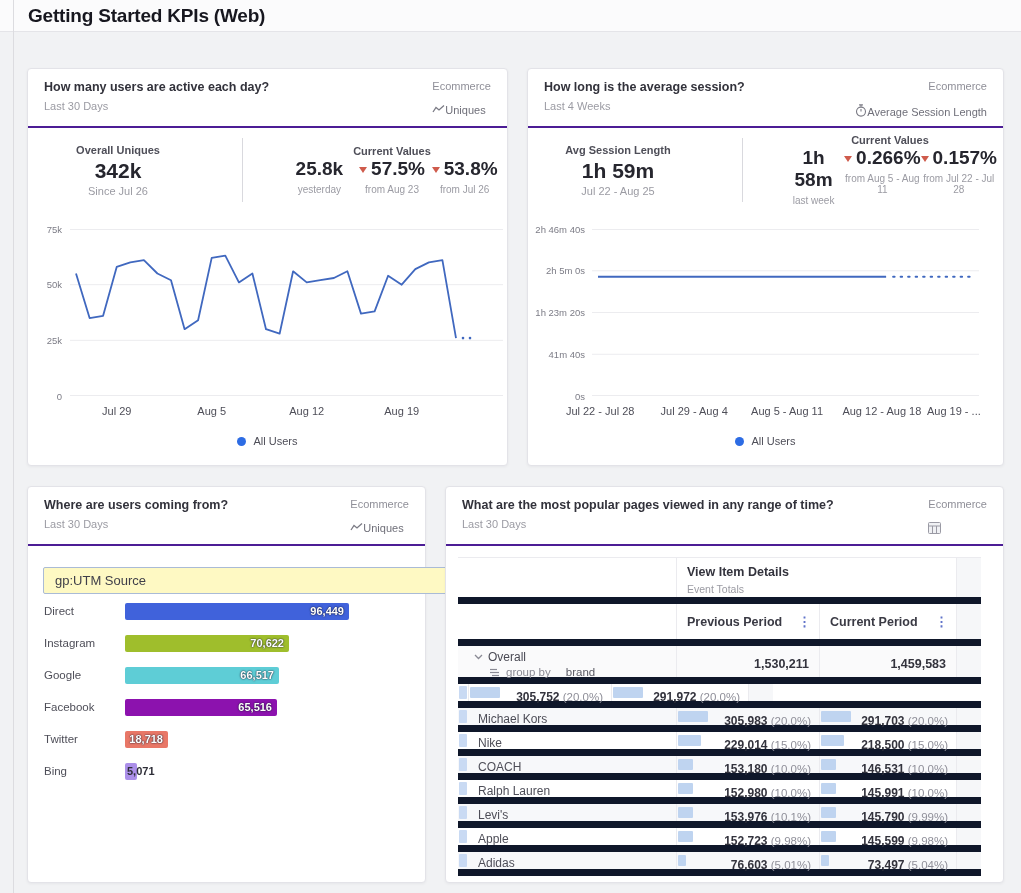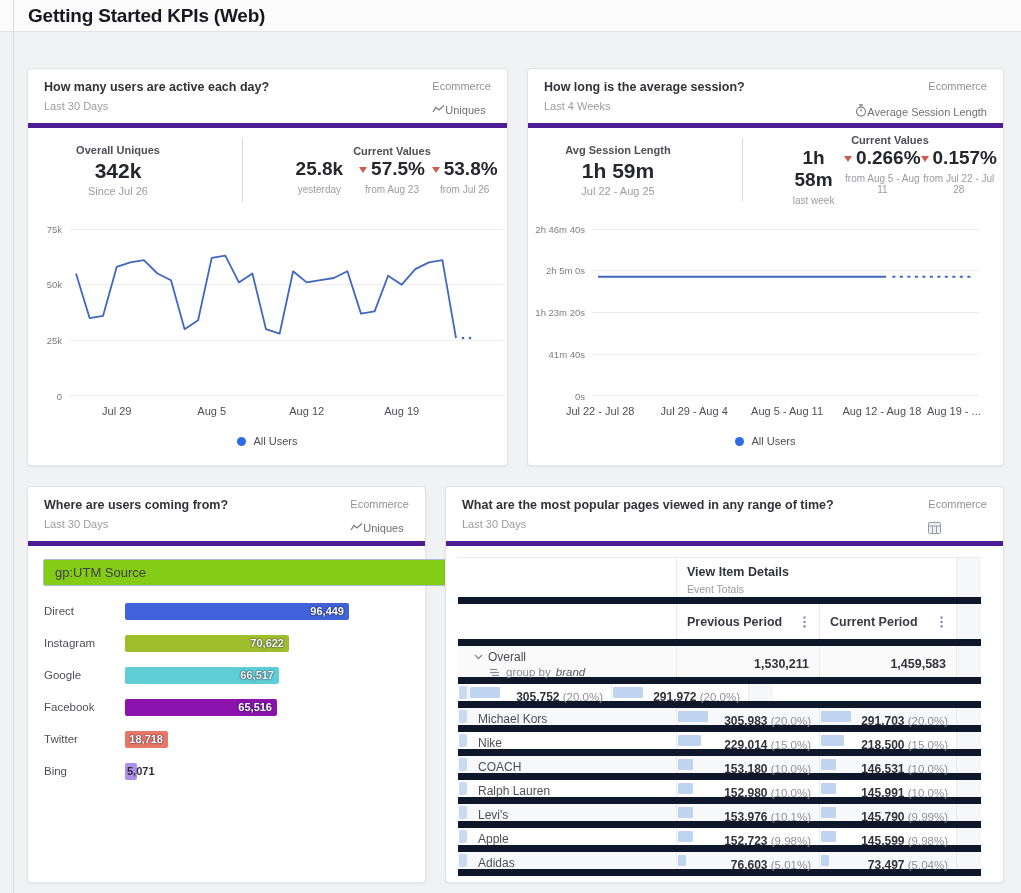--- a/index.html
+++ b/index.html
@@ -9,21 +9,21 @@
   .topbar { position:absolute; left:0; top:0; width:1021px; height:32px; background:#fbfbfc; border-bottom:1px solid #e4e4e8; z-index:1;}
   .page-title { position:absolute; left:28px; top:5px; font-size:19px; font-weight:700; color:#17171f; letter-spacing:-0.2px;}
   .left-rail { position:absolute; left:13px; top:0; width:1px; height:893px; background:#dcdce0; z-index:2;}
 
   .card { position:absolute; background:#fff; border:1px solid #e3e3e8; border-radius:4px; box-shadow:0 1px 3px rgba(25,25,40,0.05);}
   #p1 { left:27px; top:68px; width:481px; height:398px; }
   #p2 { left:527px; top:68px; width:477px; height:398px; }
   #p3 { left:27px; top:486px; width:399px; height:397px; }
   #p4 { left:445px; top:486px; width:559px; height:397px; }
 
-  .card-head { display:flex; justify-content:space-between; padding:11px 16px 0 16px; height:59px; border-bottom:5px solid #4c1d95;}
+  .card-head { display:flex; justify-content:space-between; padding:11px 16px 0 16px; height:59px; border-bottom:2px solid #4c1d95;}
   .card-title { font-size:12.5px; font-weight:700; color:#32323b; }
   .card-sub { font-size:11px; color:#9b9ba3; margin-top:6px; }
   .head-right { text-align:right; }
   .src { font-size:11px; color:#8f8f98; }
   .metric { font-size:11px; color:#6f6f79; margin-top:12px; display:flex; align-items:center; justify-content:flex-start; }
 
   .stats { display:flex; align-items:center; height:84px; padding:0 6px;gap:40px; }
   .stat-left { width:168px; text-align:center; }
   .stat-label { font-size:11px; color:#4e4e58; font-weight:700; }
   .stat-big { font-size:21px; font-weight:700; color:#26262e; margin:3px 0 2px; }
@@ -45,21 +45,21 @@
   #p1-plot { left:42px; top:160px; width:433px; height:167px; }
   #p2-plot { left:64px; top:160px; width:387px; height:167px; }
   .xlabels { position:absolute; height:16px; }
   #p1-xlab { left:42px; top:336px; width:433px; }
   #p2-xlab { left:64px; top:336px; width:387px; }
   .xtick { position:absolute; top:0; transform:translateX(-50%); white-space:nowrap; font-size:11px; color:#4e4e58;}
   .legend { position:absolute; left:0; right:0; top:366px; display:flex; justify-content:center; align-items:center; gap:7px;}
   .legend .dot { width:9px; height:9px; border-radius:50%; background:#2d6ce4; }
   .legend-text { font-size:11px; color:#4e4e58; }
 
-  .select-box { position:absolute; left:15px; top:72px; width:442px; height:27px; border:1px solid #aabbd6; border-radius:2px; background:#84cc16; font-size:13px; color:#3f3f49; line-height:25px; padding-left:11px;}
+  .select-box { position:absolute; left:15px; top:80px; width:442px; height:27px; border:1px solid #aabbd6; border-radius:2px; background:#fef9c3; font-size:13px; color:#3f3f49; line-height:25px; padding-left:11px;}
   .bar-row { position:absolute; left:16px; width:371px; height:20px; }
   .bar-label { position:absolute; left:0; top:3px; width:78px; font-size:11.5px; color:#4e4e58; }
   .bar-track { position:absolute; left:81px; top:1px; width:290px; height:18px; }
   .bar { position:absolute; left:0; top:0; height:17px; border-radius:2px; }
   .bar-val { position:absolute; top:2px; font-size:11px; font-weight:700; white-space:nowrap;}
   .bar-val.inside { color:#fff; text-shadow:0 0 2px rgba(25,28,48,.85), 0 0 1px rgba(25,28,48,.9); }
   .bar-val.outside { color:#2e2e38; }
 
   #p4-table { position:absolute; left:12px; top:70px; width:523px; border-top:1px solid #ebebef;}
   .tr { display:flex; border-bottom:7px solid #0f172a; background:#fff; }
@@ -72,21 +72,21 @@
   .t-brand.alt { background:#f7f8fa; }
   .g-cell { padding:7px 10px; }
   .g-title { font-size:12.5px; font-weight:700; color:#33333d; }
   .g-sub { font-size:10.5px; color:#9b9ba3; margin-top:4px; }
   .col-head { display:flex; justify-content:space-between; align-items:center; padding:0 8px 0 10px; }
   .col-lab { font-size:12.5px; font-weight:700; color:#3a3a44; }
   .kebab { color:#6073c9; font-size:13px; font-weight:700; cursor:pointer; }
   .ov-cell { padding:4px 0 0 6px; }
   .ov-line1 { font-size:12px; color:#4a4a54; display:flex; align-items:center; gap:5px;}
   .ov-line2 { font-size:11.5px; margin-top:2px; padding-left:16px; display:flex; align-items:center; gap:5px;}
-  .gb { color:#8a8a94; } .gbv { color:#5a5a64; margin-left:0;font-style:italic; }
+  .gb { color:#8a8a94; } .gbv { color:#5a5a64; margin-left:10px; }
   .ov-num { font-size:12.5px; font-weight:700; color:#33333d; text-align:right; padding:11px 10px 0 0;}
   .marker { position:absolute; left:1px; top:2px; bottom:2px; width:8px; background:#c9daf3; border-radius:1px;}
   .name { font-size:12px; color:#4e4e58; line-height:23px; padding-left:10px; white-space:nowrap; overflow:hidden;}
   .num { text-align:right; padding-right:8px; line-height:23px; white-space:nowrap; }
   .num .val { font-size:12px; font-weight:700; color:#33333d; }
   .num .pct { font-size:11.5px; color:#8f8f99; }
   .dbar { position:absolute; left:1px; top:3px; bottom:3px; background:#bfd4f0; border-radius:1px;}
 </style>
 </head>
 <body>

